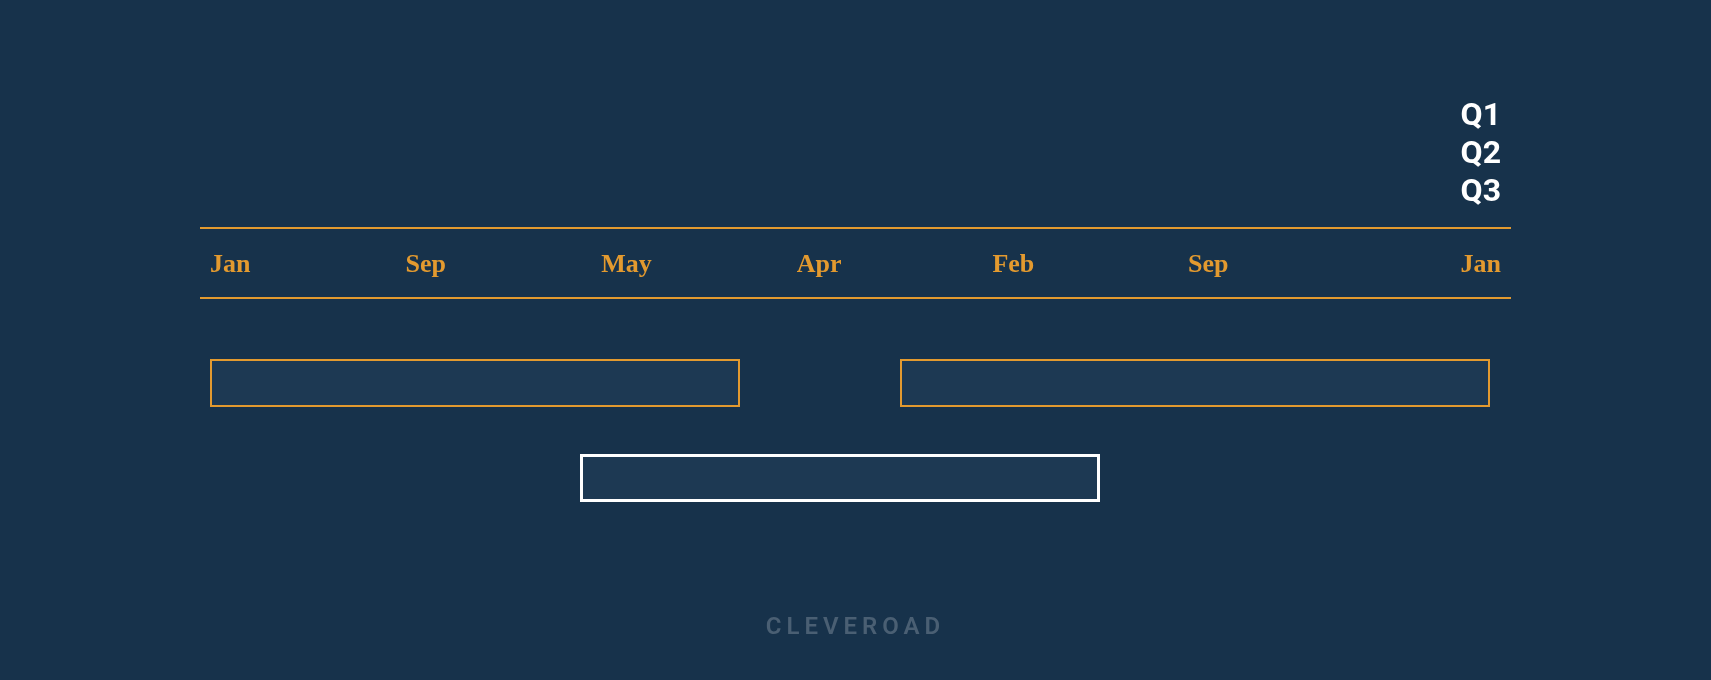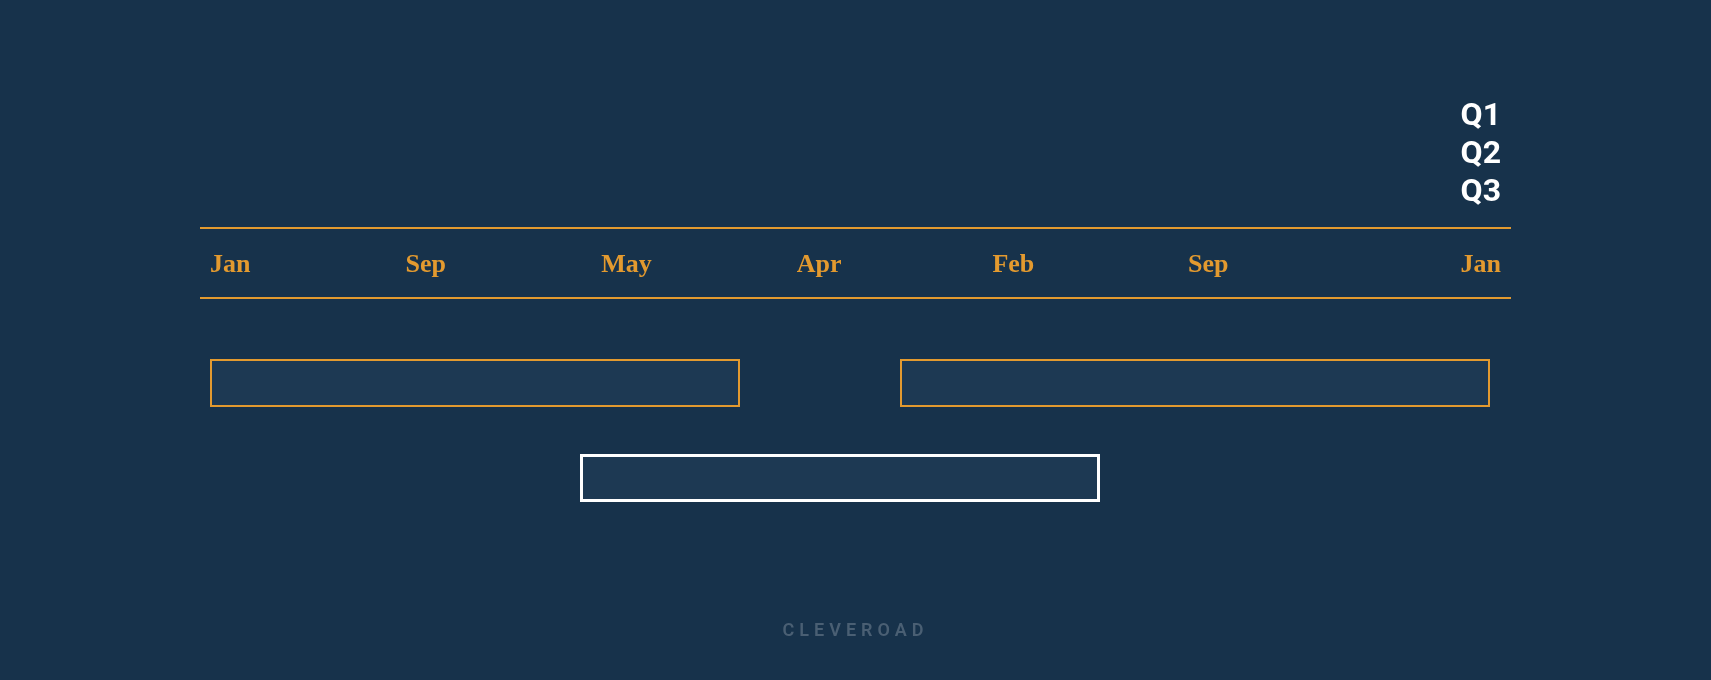--- a/index.html
+++ b/index.html
@@ -68,21 +68,21 @@
     .bar-white {
       border: 3px solid #ffffff;
     }
     .watermark {
       position: absolute;
       bottom: 40px;
       left: 0;
       right: 0;
       text-align: center;
       color: #4a5f73;
-      font-size: 18px;
+      font-size: 24px;
       font-weight: 600;
       letter-spacing: 5px;
     }
   </style>
 </head>
 <body>
 
 <div class="content">
   <div class="quarters">
     <div class="quarter">Q1</div>

